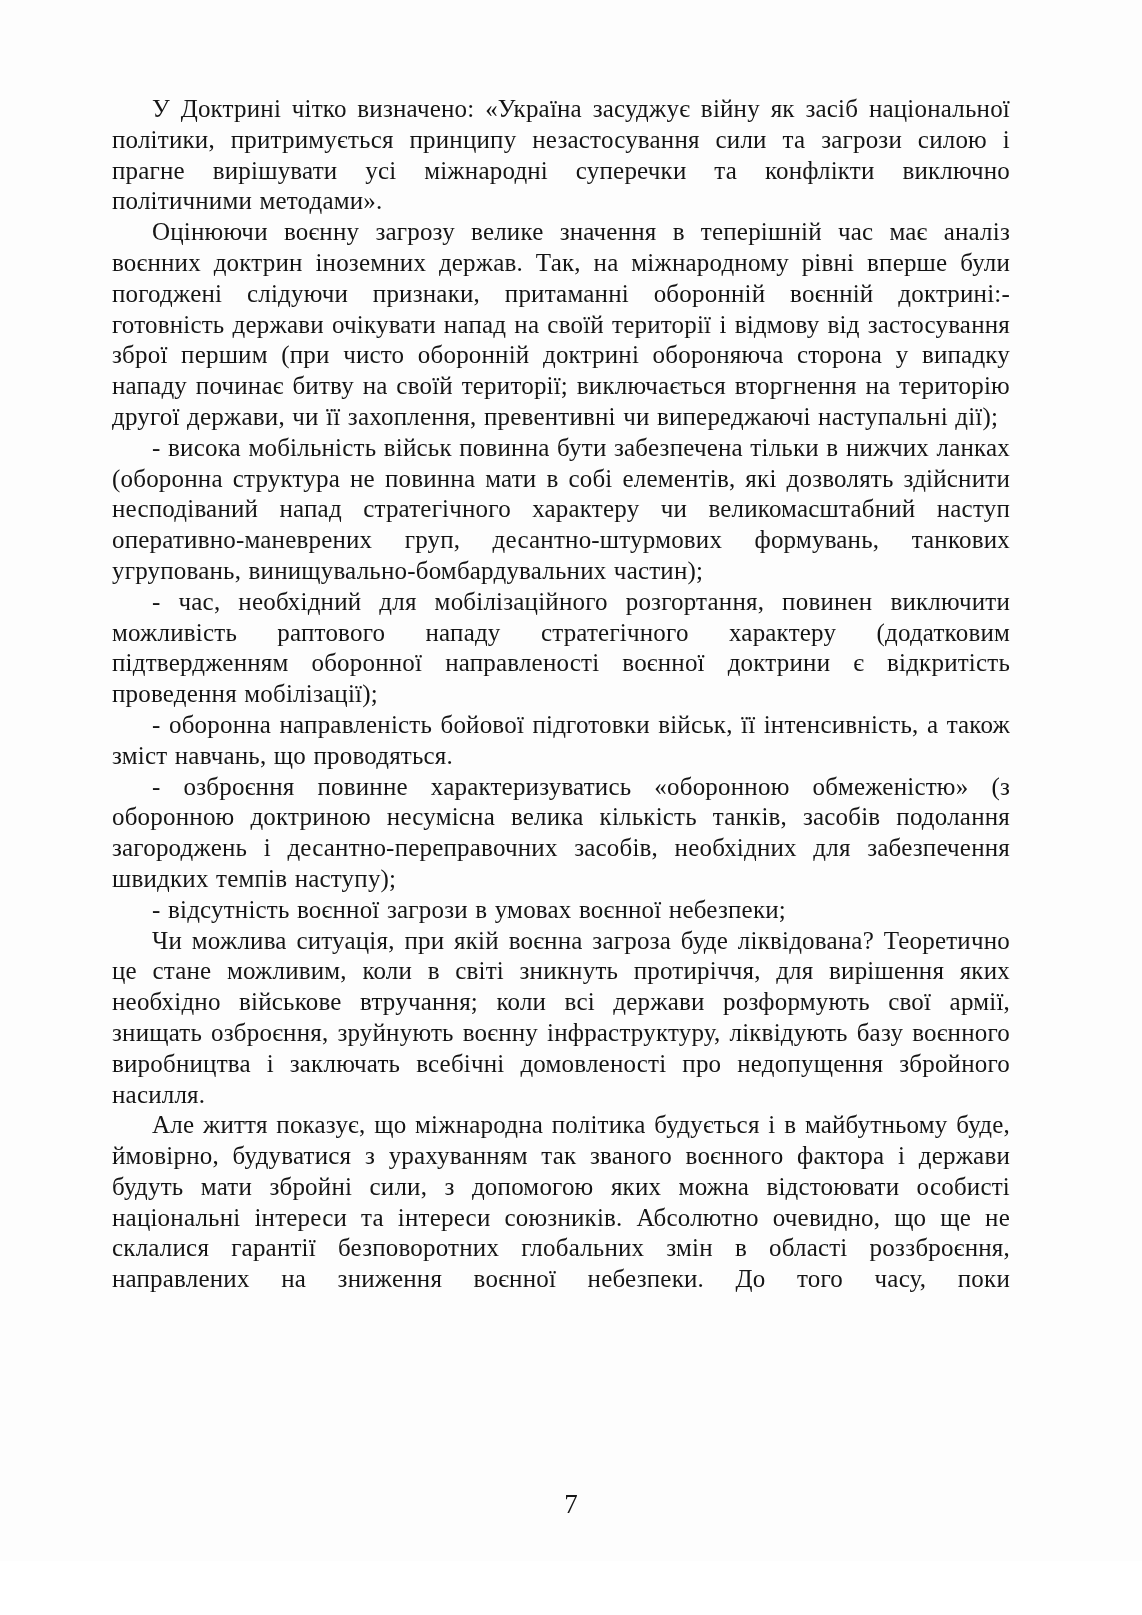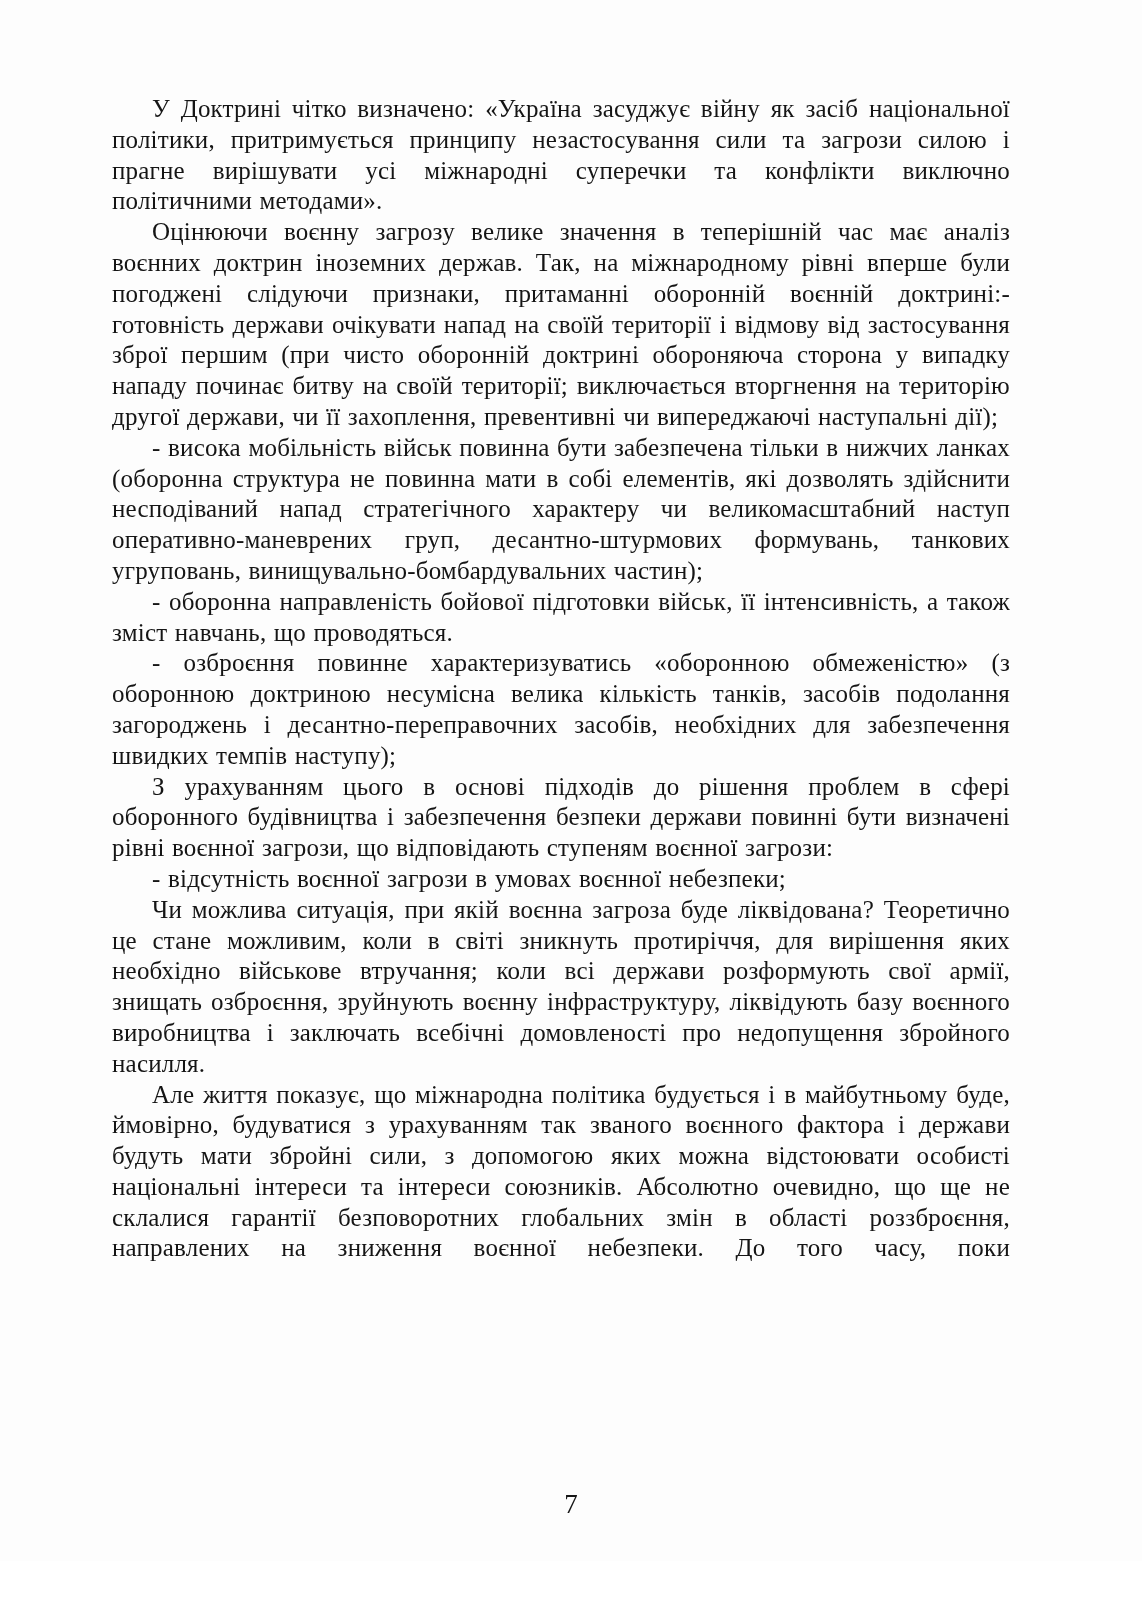--- a/index.html
+++ b/index.html
@@ -46,21 +46,21 @@
   }
 </style>
 </head>
 <body>
 
 <div class="page">
   <div class="content">
       <p>У Доктрині чітко визначено: «Україна засуджує війну як засіб національної політики, притримується принципу незастосування сили та загрози силою і прагне вирішувати усі міжнародні суперечки та конфлікти виключно політичними методами».</p>
       <p>Оцінюючи воєнну загрозу велике значення в теперішній час має аналіз воєнних доктрин іноземних держав. Так, на міжнародному рівні вперше були погоджені слідуючи признаки, притаманні оборонній воєнній доктрині:- готовність держави очікувати напад на своїй території і відмову від застосування зброї першим (при чисто оборонній доктрині обороняюча сторона у випадку нападу починає битву на своїй території; виключається вторгнення на територію другої держави, чи її захоплення, превентивні чи випереджаючі наступальні дії);</p>
       <p>- висока мобільність військ повинна бути забезпечена тільки в нижчих ланках (оборонна структура не повинна мати в собі елементів, які дозволять здійснити несподіваний напад стратегічного характеру чи великомасштабний наступ оперативно-маневрених груп, десантно-штурмових формувань, танкових угруповань, винищувально-бомбардувальних частин);</p>
+      <p>- час, необхідний для мобілізаційного розгортання, повинен виключити можливість раптового нападу стратегічного характеру (додатковим підтвердженням оборонної направленості воєнної доктрини є відкритість проведення мобілізації);</p>
       <p>- оборонна направленість бойової підготовки військ, її інтенсивність, а також зміст навчань, що проводяться.</p>
       <p>- озброєння повинне характеризуватись «оборонною обмеженістю» (з оборонною доктриною несумісна велика кількість танків, засобів подолання загороджень і десантно-переправочних засобів, необхідних для забезпечення швидких темпів наступу);</p>
-      <p>З урахуванням цього в основі підходів до рішення проблем в сфері оборонного будівництва і забезпечення безпеки держави повинні бути визначені рівні воєнної загрози, що відповідають ступеням воєнної загрози:</p>
       <p>- відсутність воєнної загрози в умовах воєнної небезпеки;</p>
       <p>Чи можлива ситуація, при якій воєнна загроза буде ліквідована? Теоретично це стане можливим, коли в світі зникнуть протиріччя, для вирішення яких необхідно військове втручання; коли всі держави розформують свої армії, знищать озброєння, зруйнують воєнну інфраструктуру, ліквідують базу воєнного виробництва і заключать всебічні домовленості про недопущення збройного насилля.</p>
       <p class="justify-last">Але життя показує, що міжнародна політика будується і в майбутньому буде, ймовірно, будуватися з урахуванням так званого воєнного фактора і держави будуть мати збройні сили, з допомогою яких можна відстоювати особисті національні інтереси та інтереси союзників. Абсолютно очевидно, що ще не склалися гарантії безповоротних глобальних змін в області роззброєння, направлених на зниження воєнної небезпеки. До того часу, поки</p>
     </div>
   <div class="footer">7</div>
 </div>
 
 </body></html>

